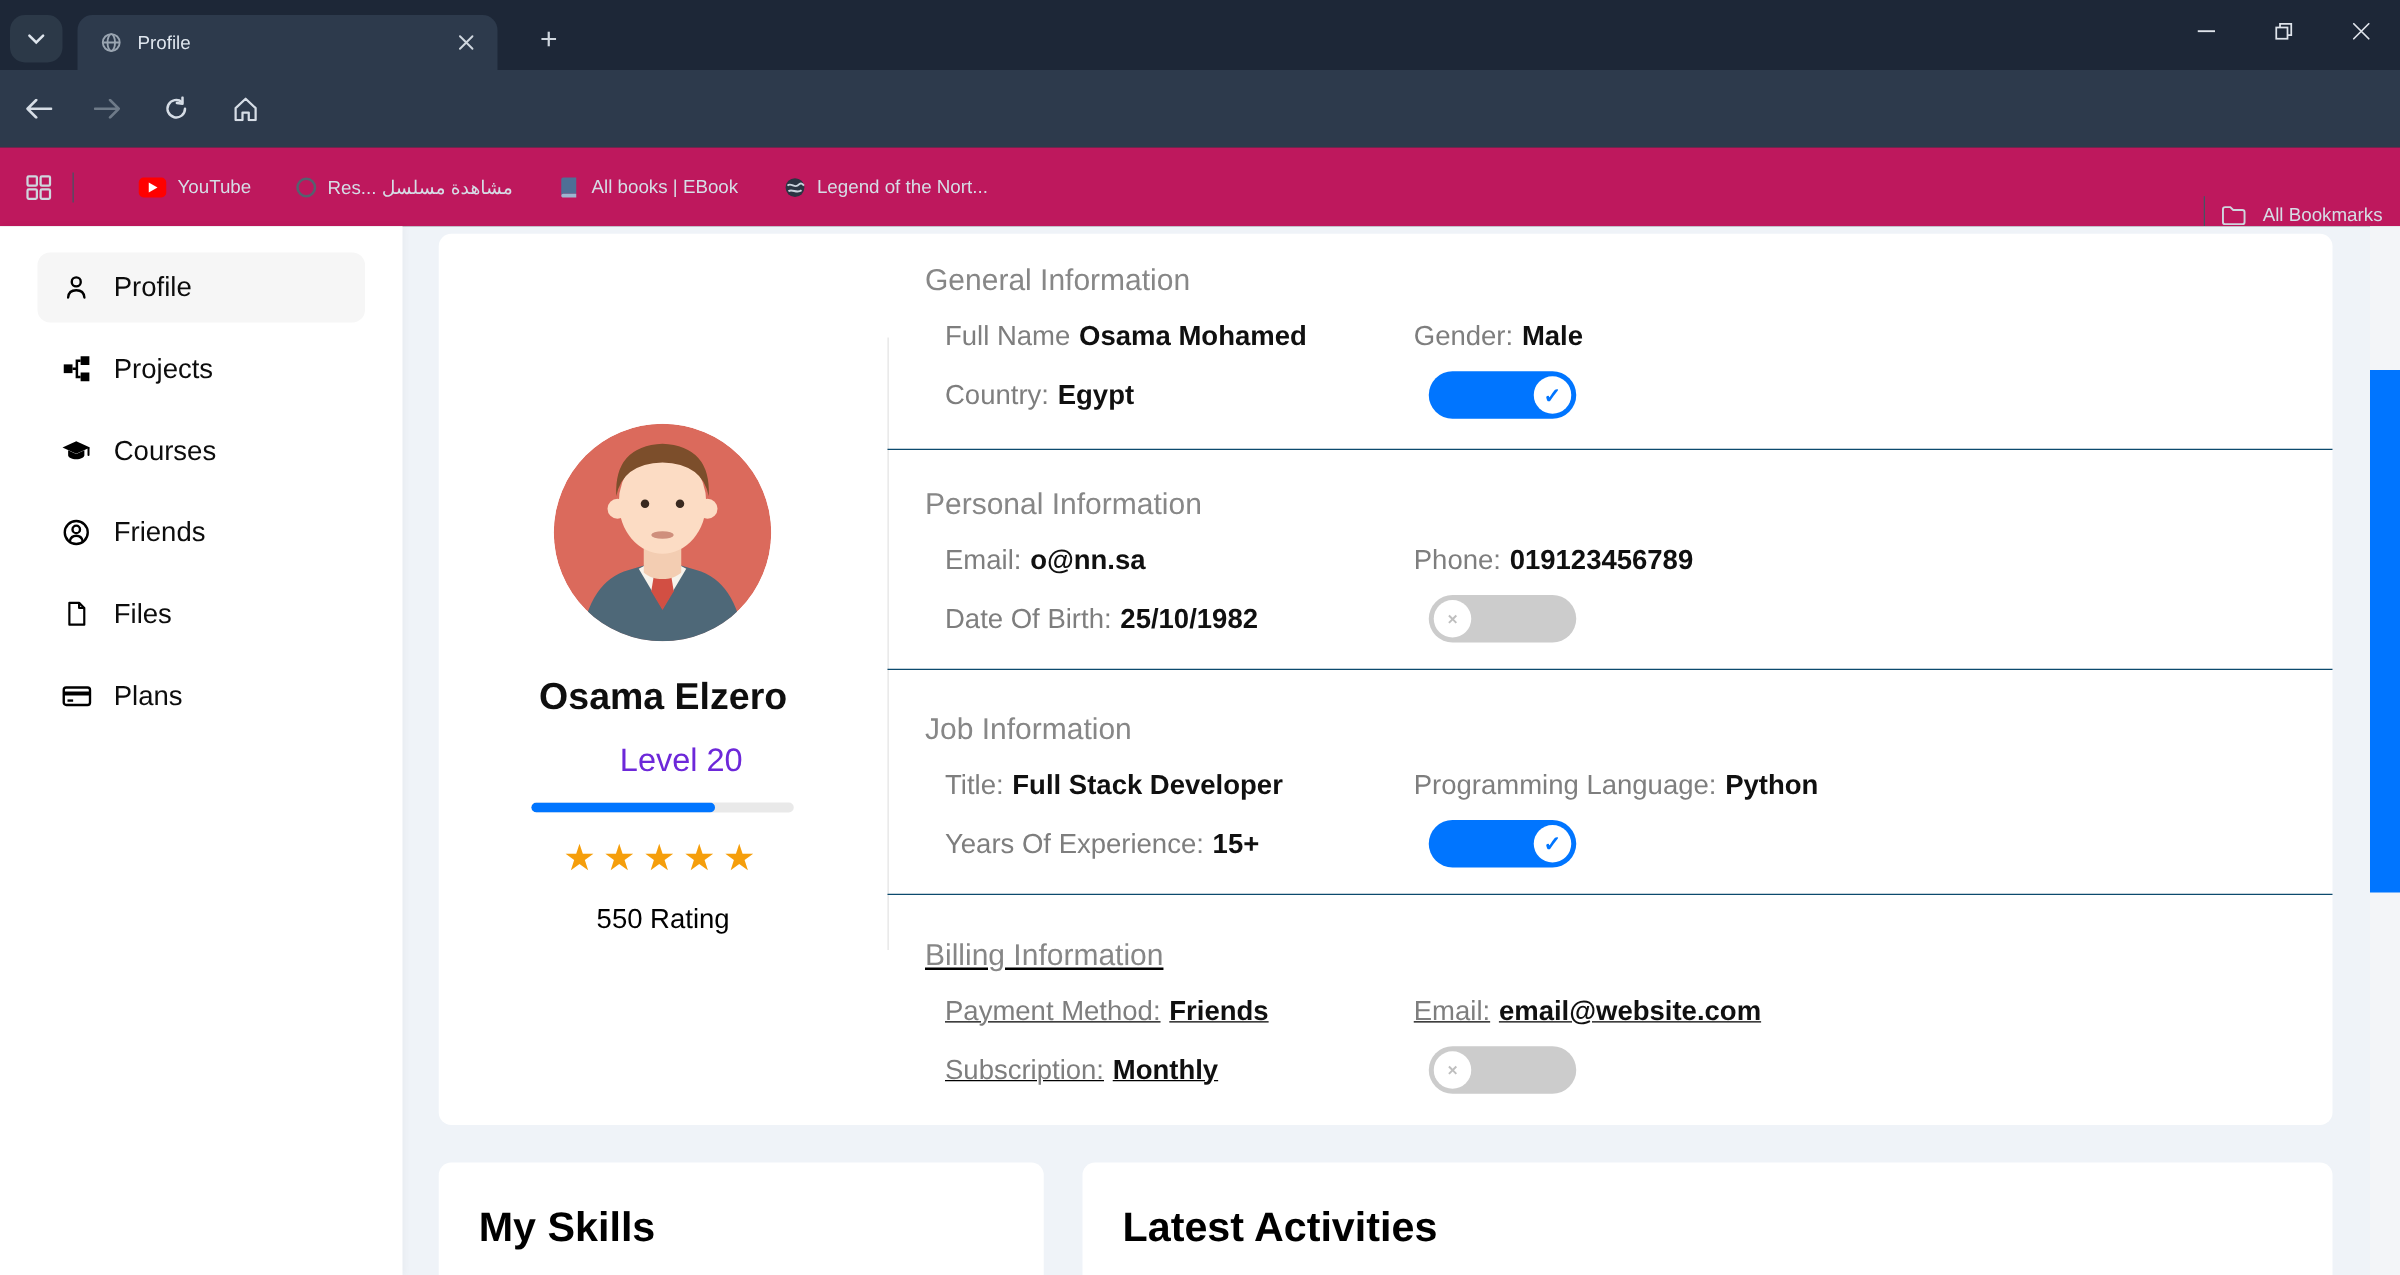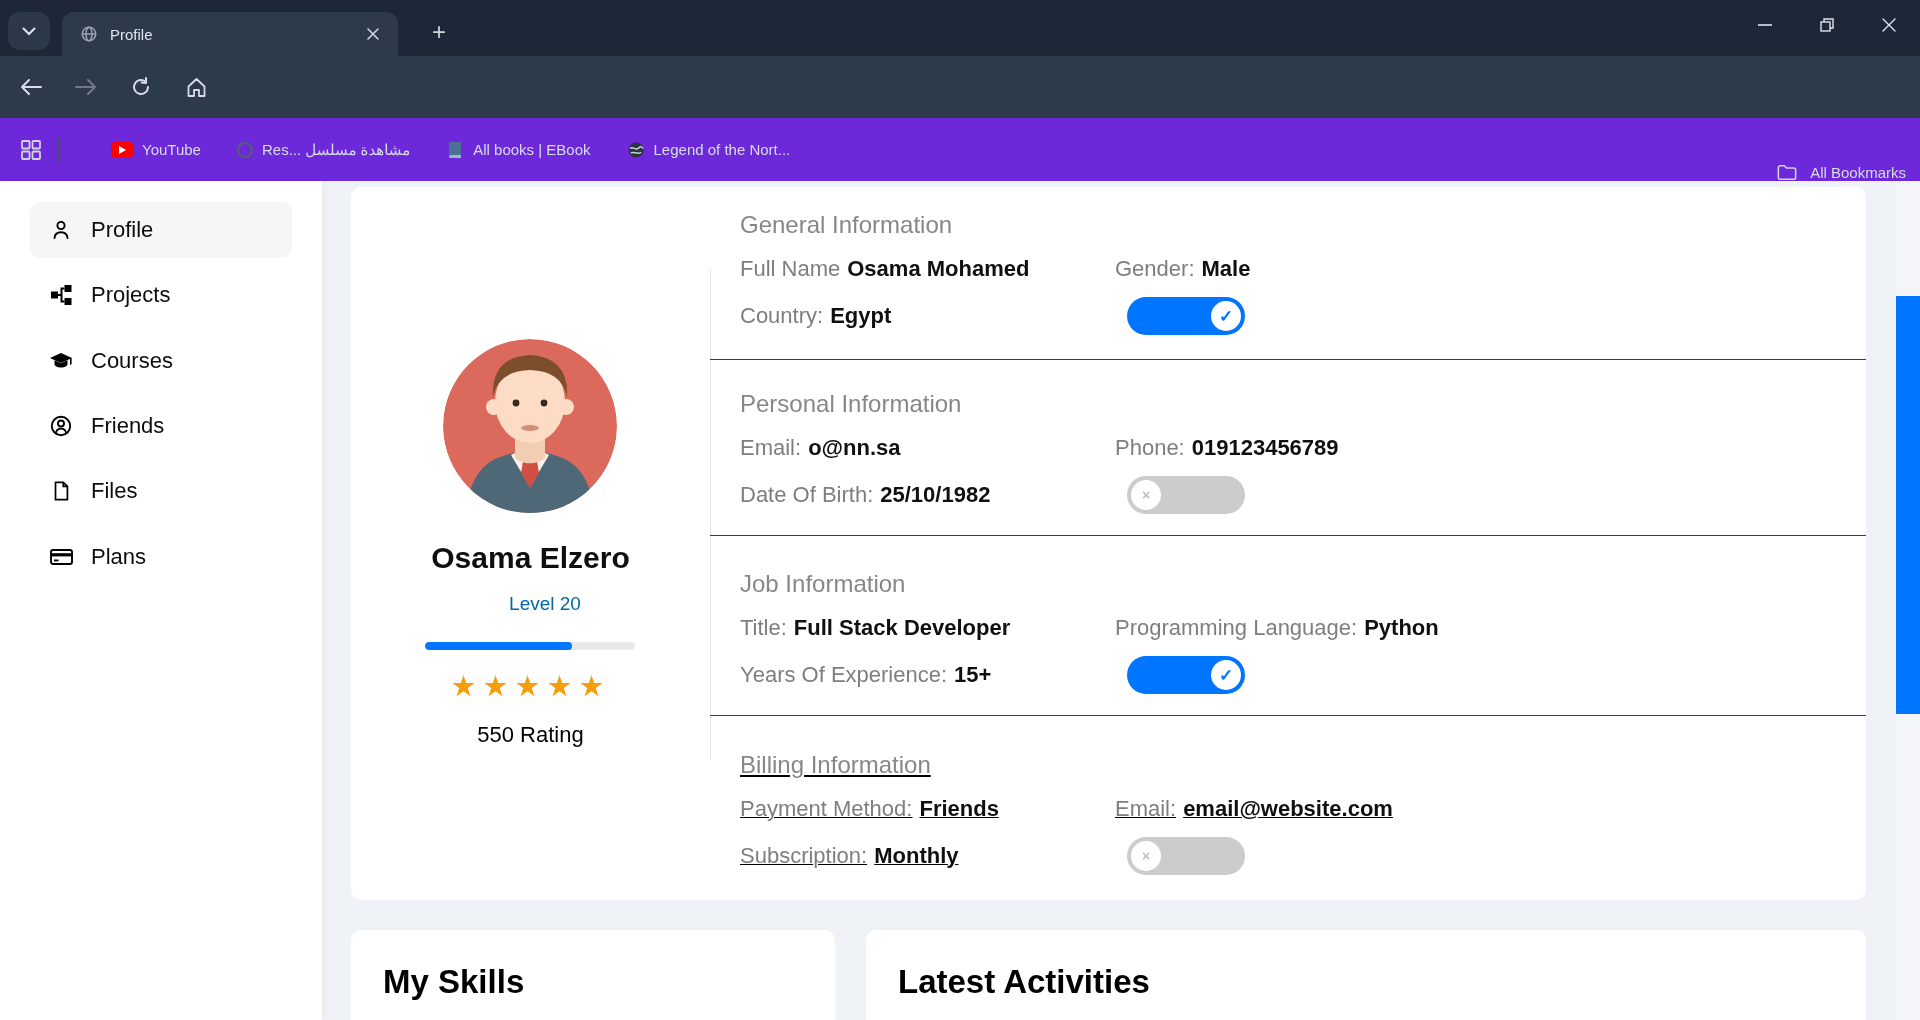--- a/index.html
+++ b/index.html
@@ -22,21 +22,21 @@
   .nav-btn { width:34px; height:34px; display:flex; align-items:center; justify-content:center; color:#d6dde6; font-size:22px; }
   .nav-btn.disabled { color:#6e7a88; }
   .omnibox { position:absolute; left:238px; top:68px; width:1474px; height:46px; border-radius:23px; background:#1b2939; display:flex; align-items:center; }
   .omni-info { margin-left:16px; }
   .omni-url { margin-left:12px; font-size:17px; color:#e8edf3; letter-spacing:.2px; }
   .omni-star { position:absolute; right:16px; top:0; height:46px; display:flex; align-items:center; color:#c6cfd9; font-size:21px; }
   .tb-right { position:absolute; right:10px; top:56px; height:62px; display:flex; align-items:center; gap:16px; }
   .tb-sep { width:1px; height:24px; background:#465363; }
   .avatar-k { width:30px; height:30px; border-radius:50%; background:#7d4a39; color:#f3e7e2; font-size:15px; display:flex; align-items:center; justify-content:center; }
 
-  .bookmarks-bar { position:absolute; left:0; top:118px; width:1920px; height:63px; background:#6d28d9; display:flex; align-items:center; padding-left:20px; }
+  .bookmarks-bar { position:absolute; left:0; top:118px; width:1920px; height:63px; background:#be185d; display:flex; align-items:center; padding-left:20px; }
   .bm-sep { width:1px; height:24px; background:#465363; margin:0 16px; }
   .bm-item { display:flex; align-items:center; margin-left:36px; }
   .bm-item:first-of-type { margin-left:0; }
   .bm-label { margin-left:9px; font-size:15px; color:#d6dde6; white-space:nowrap; }
   .yt-icon { width:22px; height:16px; background:#f00; border-radius:4px; position:relative; }
   .yt-icon::after { content:""; position:absolute; left:8px; top:4px; border-left:7px solid #fff; border-top:4px solid transparent; border-bottom:4px solid transparent; }
   .bm-circle { width:16px; height:16px; border-radius:50%; border:2px solid #55616f; }
   .bm-right { position:absolute; right:14px; top:0; height:63px; display:flex; align-items:flex-end; gap:13px; }
 
   
@@ -46,39 +46,39 @@
   .side-item { position:absolute; left:30px; width:262px; height:56px; border-radius:10px; display:flex; align-items:center; padding-left:18px; color:#0d0d0d; }
   .side-item.active { background:#f6f6f6; }
   .side-icon { width:26px; height:26px; flex:0 0 26px; display:flex; align-items:center; justify-content:center; }
   .side-label { margin-left:17px; font-size:22px; font-weight:500; }
 
   .overview-card { position:absolute; left:351px; top:6px; width:1515px; height:713px; background:#fff; border-radius:10px; }
 
   .avatar-col { position:absolute; left:0; top:0; width:359px; height:713px; text-align:center; }
   .avatar-img { position:absolute; left:92px; top:152px; width:174px; height:174px; }
   .p-name { position:absolute; left:0; top:354px; width:359px; font-size:30px; font-weight:700; color:#0f0f0f; }
-  .p-level { position:absolute; left:0; top:406px; width:359px; font-size:19px; color:#0369a1;padding-left:29px; }
+  .p-level { position:absolute; left:0; top:406px; width:359px; font-size:26px; color:#6d28d9;padding-left:29px; }
   .p-progress { position:absolute; left:74px; top:455px; width:210px; height:8px; border-radius:4px; background:#e9e9e9; overflow:hidden; }
   .p-progress-fill { height:8px; border-radius:4px; background:var(--accent,#0075ff); }
   .p-stars { position:absolute; left:0; top:482px; width:359px; font-size:29px; color:var(--star,#f59e0b); letter-spacing:6px; }
   .p-rating { position:absolute; left:0; top:535px; width:359px; font-size:22px; color:#000000; }
 
   .v-divider { position:absolute; left:359px; top:83px; width:1px; height:490px; background:#e4e4e4; }
 
   .info-col { position:absolute; left:359px; top:0; width:1156px; height:713px; }
   .sec { padding-left:30px; border-bottom:1px solid #0c4a6e; }
   .sec-1 { height:173px; padding-top:22px; }
   .sec-2 { height:176px; padding-top:28px; }
   .sec-3 { height:180px; padding-top:32px; }
   .sec-4 { height:184px; padding-top:33px; border-bottom:none;text-decoration:underline; }
   .sec-title { font-size:24px; color:#878787; line-height:32px; }
   .info-row { display:flex; margin-top:12px; height:32px; align-items:center; }
   .info-row.with-toggle { height:38px;gap:12px; }
   .sec-3 .info-row:nth-of-type(1), .sec-4 .info-row:nth-of-type(1) { margin-top:13px; }
-  .cell-left { width:375px; }
+  .cell-left { width:375px;margin-left:16px; }
   .lbl { font-size:22px; color:#7e7e7e; }
   .val { font-size:22px; color:#101010; font-weight:700; margin-left:7px; }
 
   .toggle { width:118px; height:38px; border-radius:19px; background:#cccccc; position:relative; }
   .toggle[data-state="on"] { background:var(--accent,#0075ff); }
   .knob { position:absolute; top:4px; width:30px; height:30px; border-radius:50%; background:#fff; display:flex; align-items:center; justify-content:center; }
   .toggle[data-state="on"]  .knob { right:4px; }
   .toggle[data-state="off"] .knob { left:4px; }
   .knob .tick  { display:none; color:var(--accent,#0075ff); font-size:17px; font-weight:700; }
   .knob .cross { display:none; color:#bfbfbf; font-size:14px; font-weight:700; }

